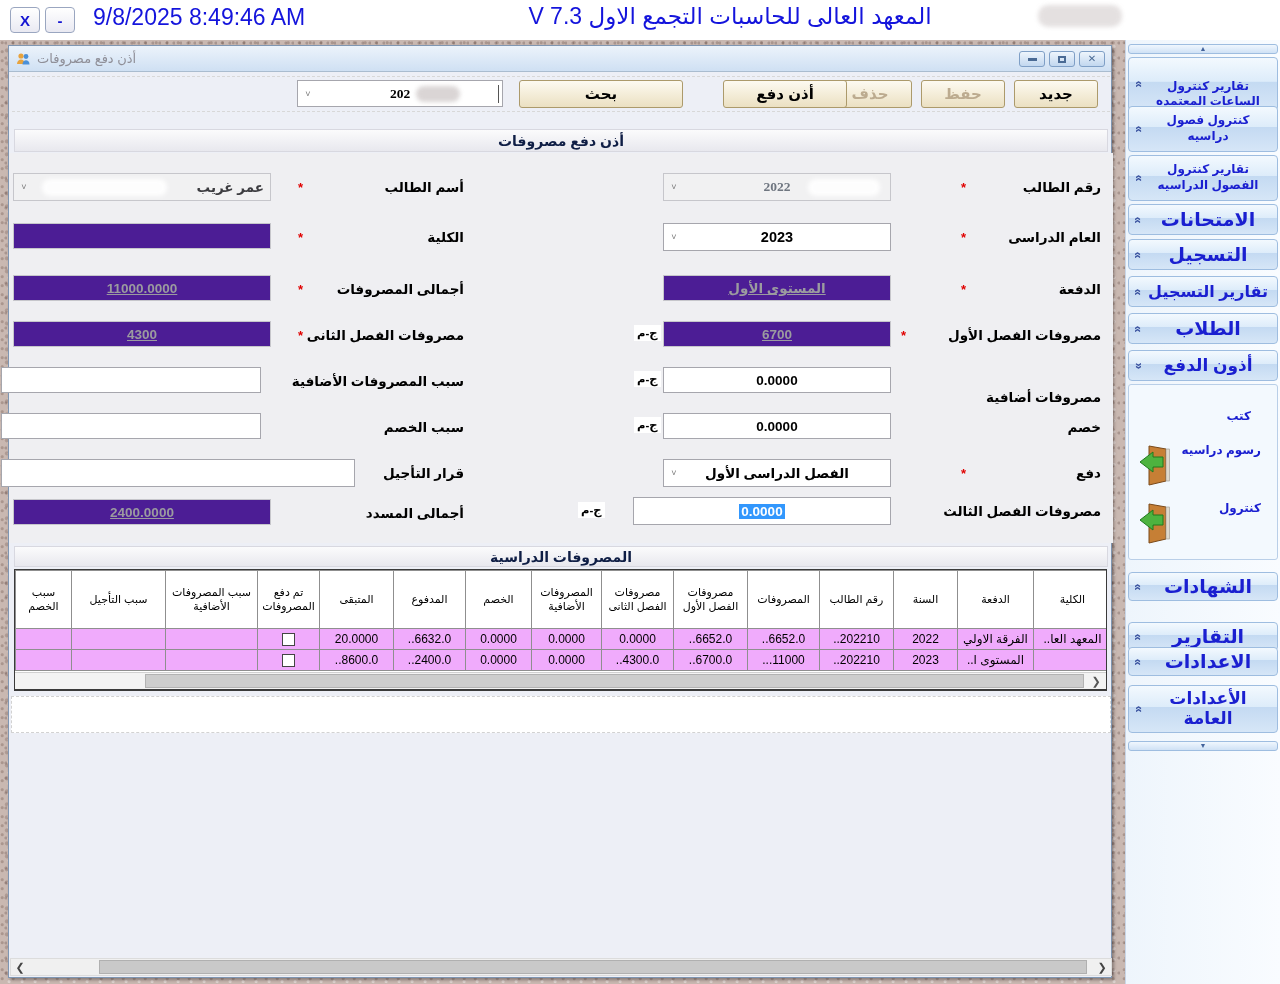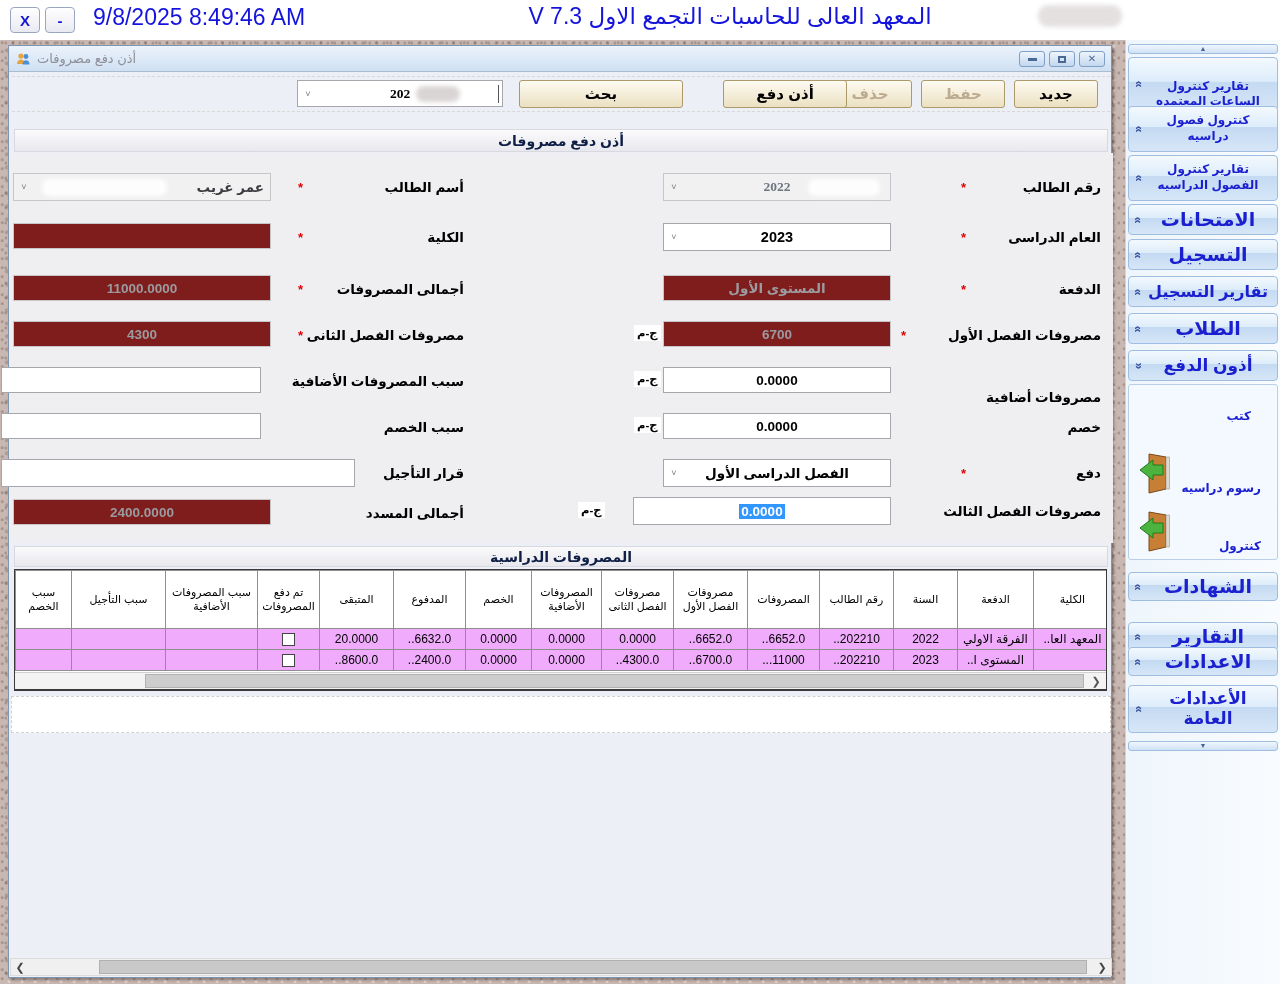--- a/index.html
+++ b/index.html
@@ -34,21 +34,21 @@
             background:linear-gradient(#f3f9fe 0%,#ddecfa 45%,#c4daf2 46%,#d6e6f7 100%);
             color:#1a1fd0; font-weight:bold; display:flex; align-items:center; justify-content:center;
             text-align:center; cursor:pointer; padding:0 6px 0 16px; }
   .sb-btn.small { font-size:12px; line-height:1.3; }
   .sb-btn.big   { font-size:19px; }
   .chev { position:absolute; left:6px; top:50%; transform:translateY(-50%) rotate(90deg); color:#3c54a0; font-size:12px; font-weight:bold; }
   .chev.up { transform:translateY(-50%) rotate(-90deg); }
   .sb-panel { position:absolute; left:2px; width:150px; background:#f3f9fe; border:1px solid #b9cfe8; border-radius:3px; }
   .sb-books { position:absolute; right:26px; top:24px; color:#1a1fd0; font-weight:bold; font-size:12px; }
   .pay-item { position:absolute; left:8px; width:134px; height:52px; display:flex; direction:rtl;
-              align-items:flex-end; justify-content:space-between; cursor:pointer; }
+              align-items:flex-start; justify-content:space-between; cursor:pointer; }
   .pay-item .lbl { color:#1a1fd0; font-weight:bold; font-size:12px; text-align:center; line-height:1.2; margin-right:10px; }
 
   
   .window { position:absolute; left:8px; top:45px; width:1104px; height:933px; background:#edeff6;
             border:1px solid #7f96b2; box-shadow:2px 2px 3px rgba(60,50,50,.45); }
   .wtitle { position:absolute; left:0; top:0; width:100%; height:26px;
             background:linear-gradient(#ecf3fb,#cfe0f3); border-bottom:1px solid #aabccf;
             display:flex; align-items:center; padding:0 6px; }
   .wtitle-text { color:#8f8f98; font-size:13px; margin-left:6px; }
   .wctrls { position:absolute; right:6px; top:5px; display:flex; gap:4px; }
@@ -66,21 +66,21 @@
              font-family:"Liberation Sans","DejaVu Sans",sans-serif; }
   .btn-tan.disabled { color:#bcab8f; cursor:default; }
 
   
   .combo { position:absolute; background:#fff; border:1px solid #a6a6ad; display:flex; align-items:center; }
   .combo .dd { position:absolute; left:3px; top:0; bottom:0; width:14px; display:flex; align-items:center; justify-content:center; color:#777; font-size:9px; }
   .combo .val { width:100%; text-align:center; font-weight:bold; font-size:13.5px; }
   .combo.disabled { background:#f1f1f2; border-color:#c6c6cb; }
   .tb { position:absolute; background:#fff; border:1px solid #a6a6ad; display:flex; align-items:center; justify-content:center;
         font-weight:bold; font-size:13.5px; color:#000; }
-  .tb.disabled { background:#7f1d1d; border-color:#c6c6cb; color:#9b9b9f; }
+  .tb.disabled { background:#4c1d95; border-color:#c6c6cb; color:#9b9b9f;text-decoration:underline; }
   .serif { font-family:"Liberation Serif","DejaVu Serif",serif; }
   .redact-w { position:absolute; background:#fff; opacity:.92; filter:blur(2px); border-radius:8px; }
   .hl { background:#3297fd; color:#fff; padding:0 2px; }
 
   
   .band { position:absolute; left:5px; width:1094px; height:23px; background:linear-gradient(#fbfbfc,#e8e8ee);
           border:1px solid #d8d8e0; display:flex; align-items:center; justify-content:center;
           color:#0f1e45; font-weight:bold; font-size:14px; }
 
   

